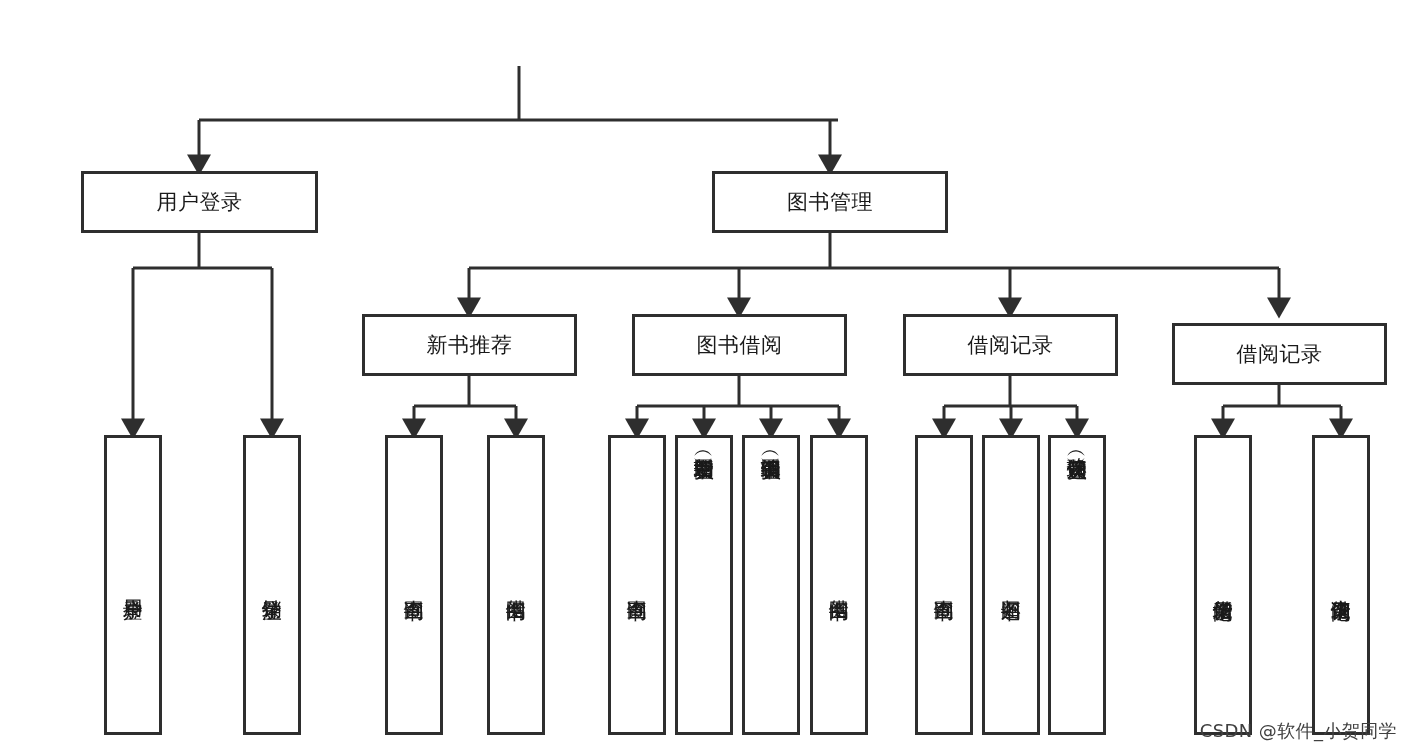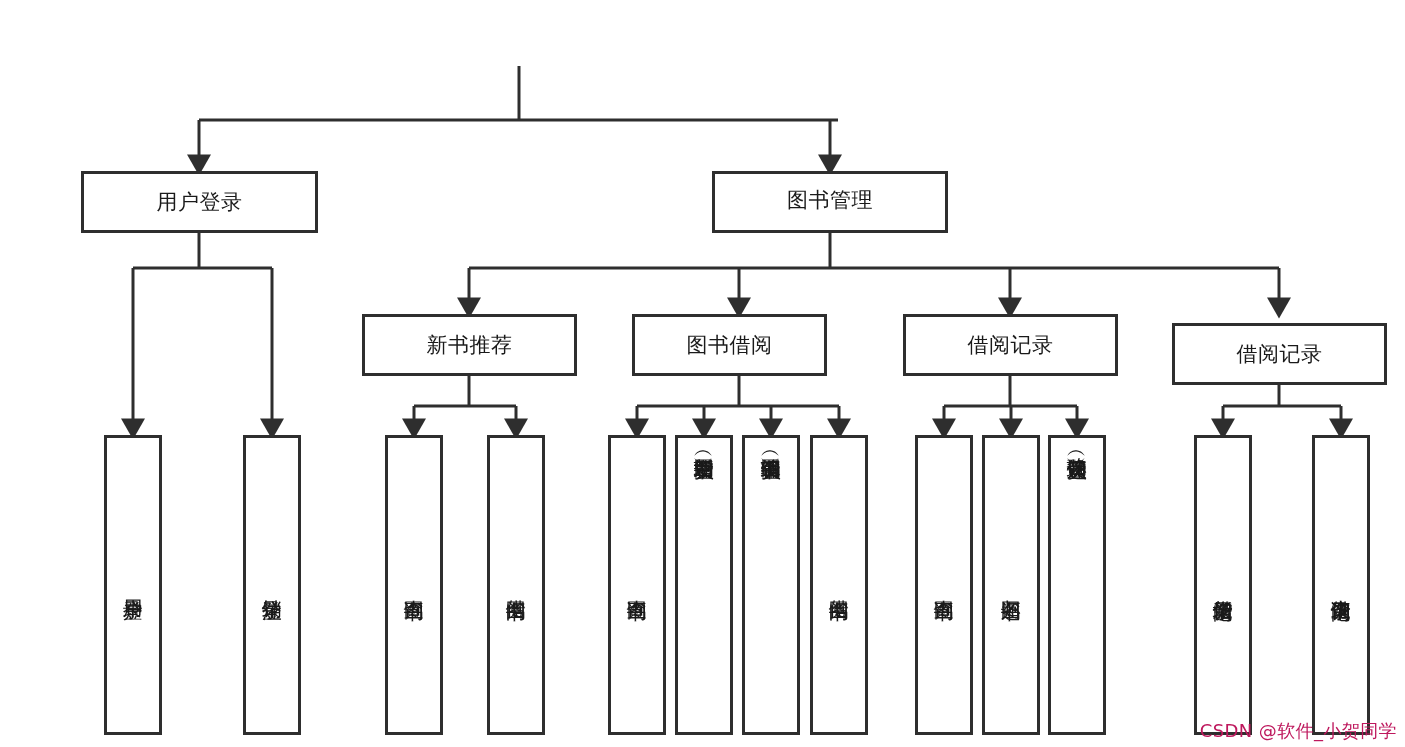--- a/index.html
+++ b/index.html
@@ -129,28 +129,28 @@
       <path d="M1223,406 L1341,406"></path>
       <path d="M1223,406 L1223,428" marker-end="url(#arrow)"></path>
       <path d="M1341,406 L1341,428" marker-end="url(#arrow)"></path>
     </g>
   </svg>
 
 
   <div class="node-box" id="box-user-login" style="left: 81px; top: 171px; width: 237px; height: 62px;">
     <span class="node-label">用户登录</span>
   </div>
-  <div class="node-box" id="box-book-management" style="left: 712px; top: 171px; width: 236px; height: 62px; font-family: Liberation Mono, monospace;">
+  <div class="node-box" id="box-book-management" style="left: 712px; top: 171px; width: 236px; height: 62px;">
     <span class="node-label">图书管理</span>
   </div>
 
   <div class="node-box" id="box-new-book-recommend" style="left: 362px; top: 314px; width: 215px; height: 62px;">
     <span class="node-label">新书推荐</span>
   </div>
-  <div class="node-box" id="box-book-borrow" style="left: 632px; top: 314px; width: 195px; height: 62px;">
+  <div class="node-box" id="box-book-borrow" style="left: 632px; top: 314px; width: 215px; height: 62px;">
     <span class="node-label">图书借阅</span>
   </div>
   <div class="node-box" id="box-current-borrow" style="left: 903px; top: 314px; width: 215px; height: 62px;">
     <span class="node-label">借阅记录</span>
   </div>
   <div class="node-box" id="box-borrow-record" style="left: 1172px; top: 323px; width: 215px; height: 62px;">
     <span class="node-label">借阅记录</span>
   </div>
 
   <div class="leaf-box v-center" id="leaf-user-login" style="left: 104px; top: 435px; width: 58px; height: 300px;">
@@ -190,14 +190,14 @@
     <span class="leaf-label">确认归还（管理员）</span>
   </div>
 
   <div class="leaf-box v-center" id="leaf-add-record" style="left: 1194px; top: 435px; width: 58px; height: 300px;">
     <span class="leaf-label">新增借阅记录</span>
   </div>
   <div class="leaf-box v-center" id="leaf-query-record" style="left: 1312px; top: 435px; width: 58px; height: 300px;">
     <span class="leaf-label">查询借阅记录</span>
   </div>
 
-  <div id="watermark" style="color: #be185d;">CSDN @软件_小贺同学</div>
+  <div id="watermark" style="color: #404040;">CSDN @软件_小贺同学</div>
 </div>
 
 </body></html>

